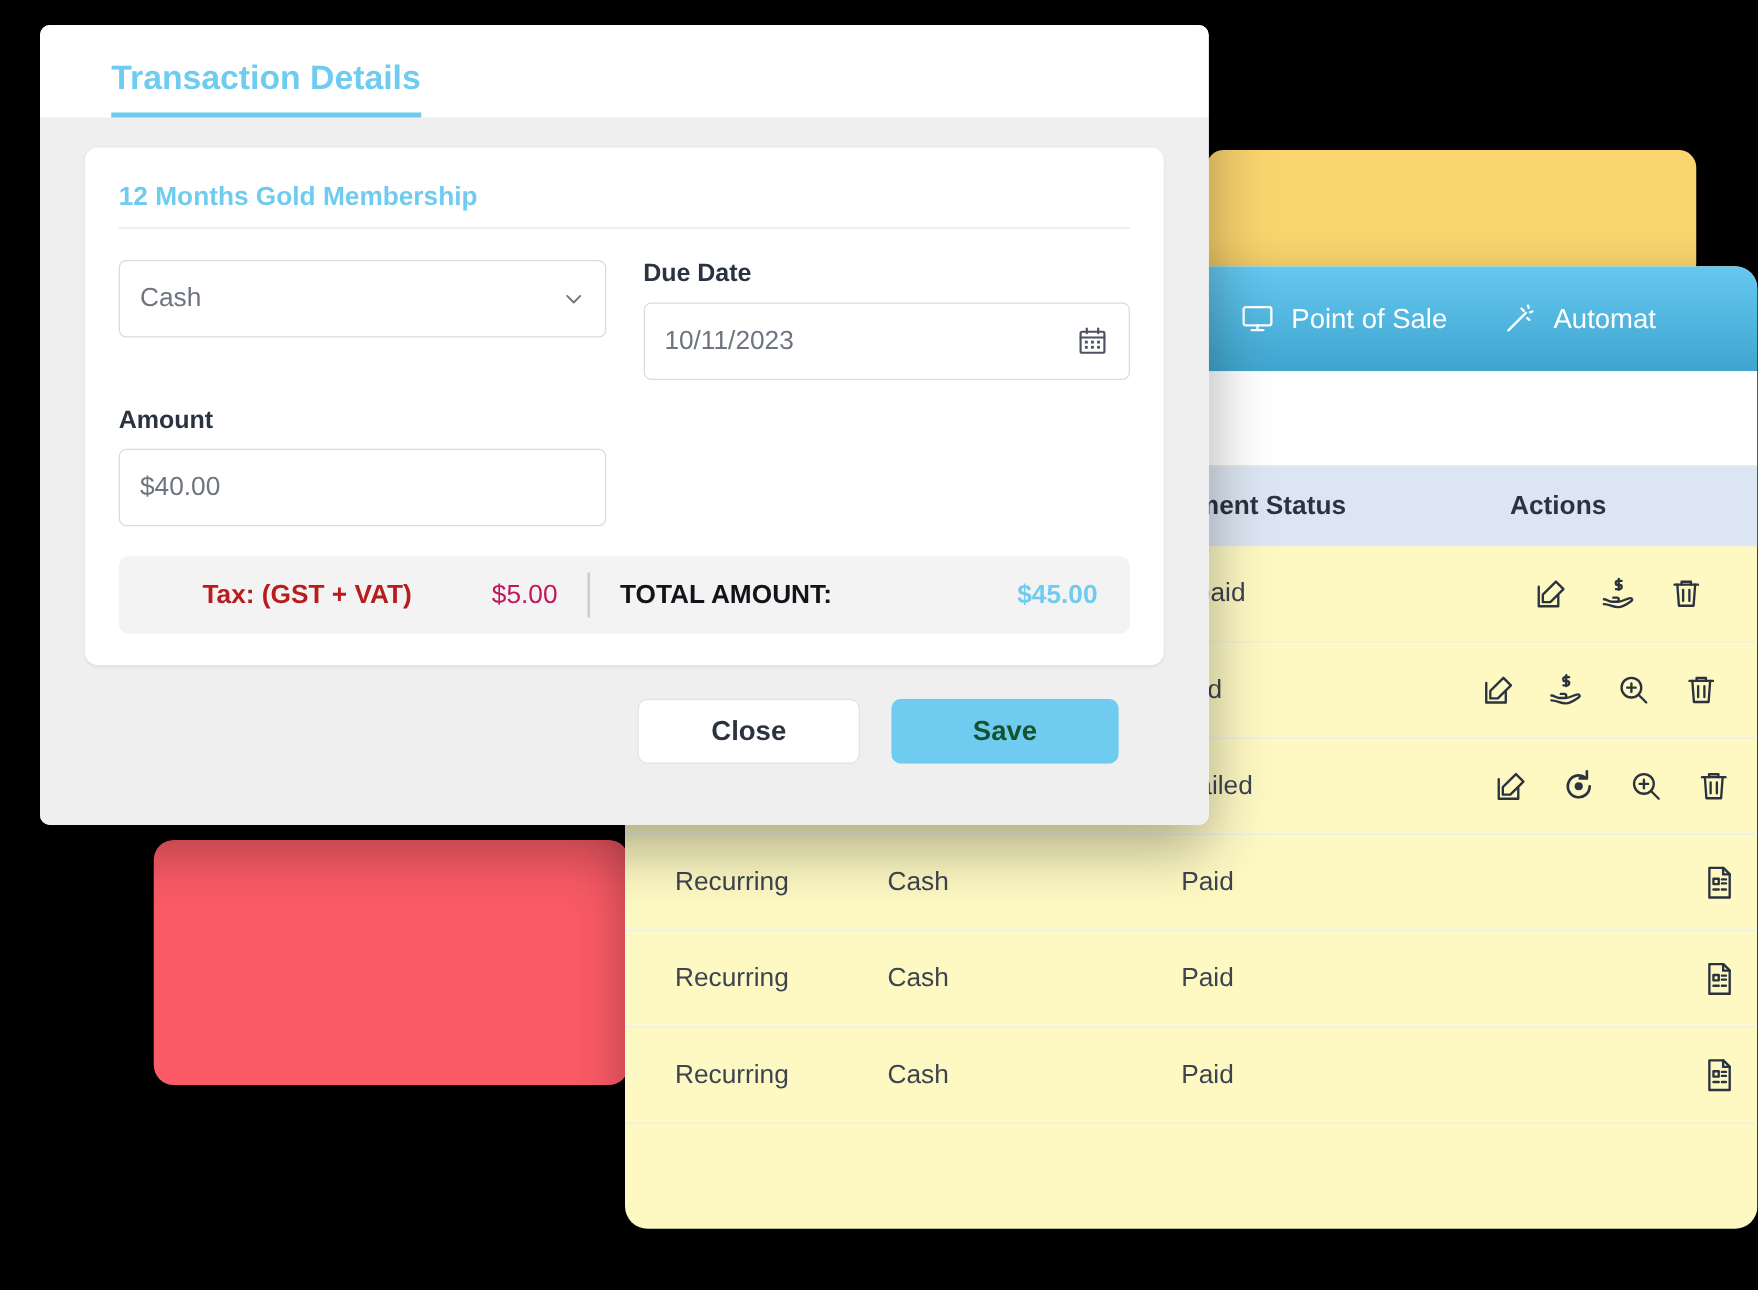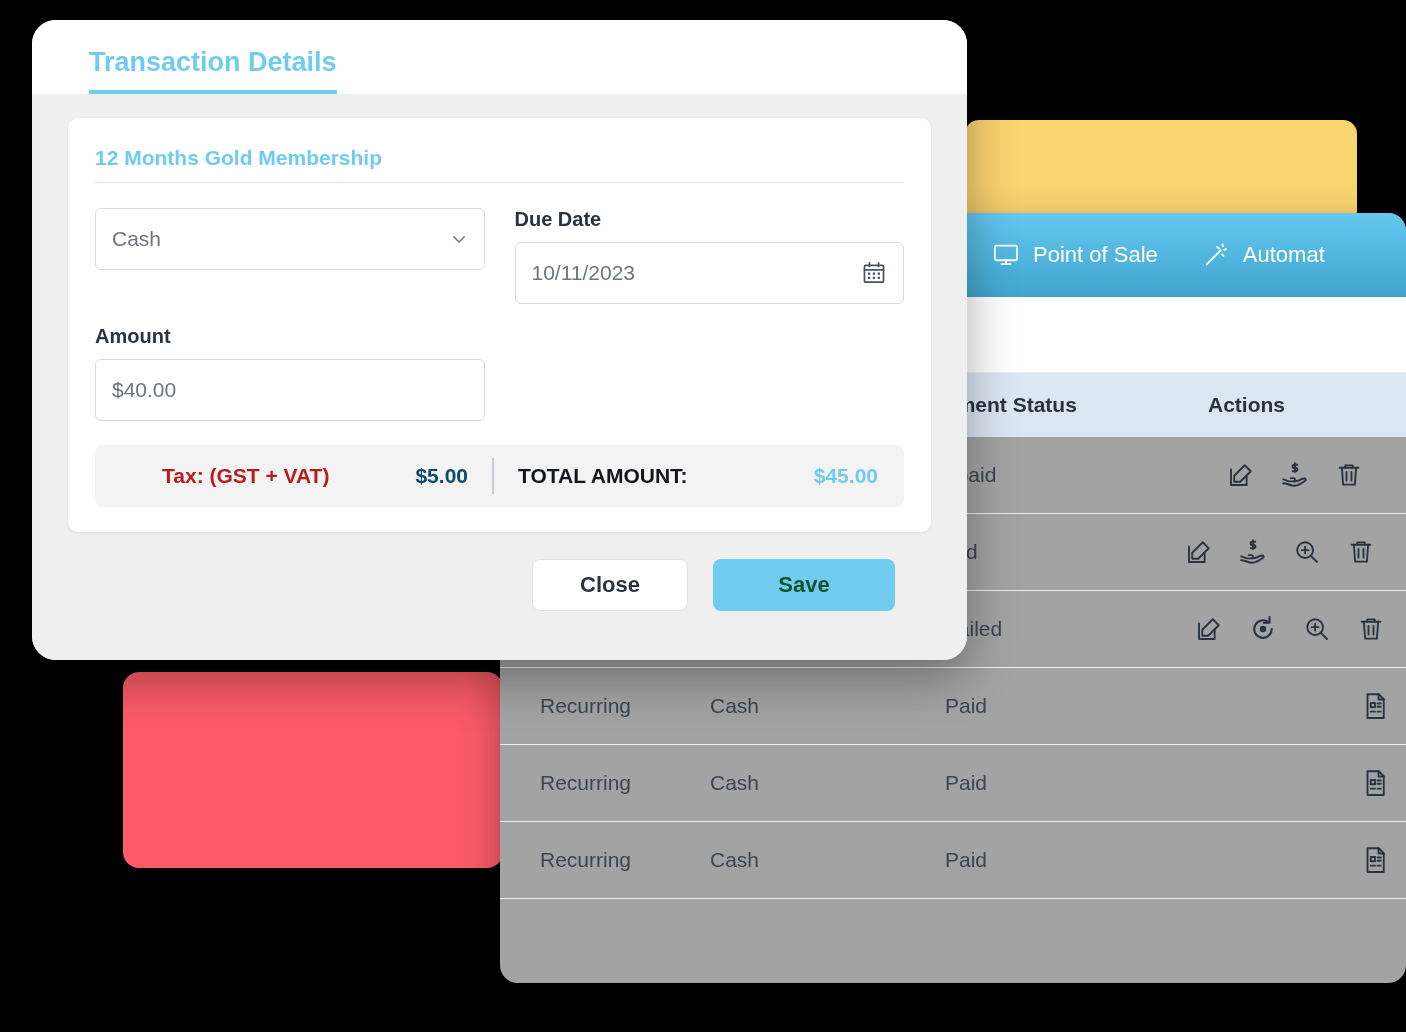--- a/index.html
+++ b/index.html
@@ -44,21 +44,21 @@
     box-shadow: 0 10px 26px rgba(0,0,0,0.28);
   }
 
   
   .app-window {
     position: absolute;
     left: 500px;
     top: 213px;
     width: 906px;
     height: 770px;
-    background: #a3a3a3;
+    background: #fef9c3;
     border-radius: 18px;
     box-shadow: 0 14px 40px rgba(0,0,0,0.30);
     overflow: hidden;
   }
 
   .app-navbar {
     height: 84px;
     background: linear-gradient(180deg, #64C8F1 0%, #40A5CE 100%);
     display: flex;
     align-items: center;
@@ -132,21 +132,21 @@
   .icon-btn svg { display: block; }
 
   
   .modal {
     position: absolute;
     left: 32px;
     top: 20px;
     width: 935px;
     height: 640px;
     background: #ffffff;
-    border-radius: 24px;
+    border-radius: 8px;
     box-shadow: 0 18px 50px rgba(0,0,0,0.33);
     overflow: hidden;
   }
 
   .modal-header {
     height: 74px;
     padding: 0 0 0 57px;
     display: flex;
     align-items: flex-end;
     background: #ffffff;
@@ -224,21 +224,21 @@
     margin-top: 24px;
     background: #F3F3F3;
     border-radius: 8px;
     height: 62px;
     display: flex;
     align-items: center;
     padding: 0 26px;
     font-size: 21px;
   }
   .summary .tax-label { font-weight: bold; color: #b91c1c; margin-left: 41px; }
-  .summary .tax-value { font-weight: bold; color: #0c4a6e; margin-left: 86px; }
+  .summary .tax-value { font-weight: normal; color: #be185d; margin-left: 64px; }
   .summary .divider {
     width: 2px; height: 36px; background: #c9ccd2; margin: 0 24px;
   }
   .summary .total-label { font-weight: bold; color: #111418; }
   .summary .total-value {
     font-weight: bold; color: #6FCCF0; margin-left: auto;
   }
 
   .modal-actions {
     display: flex;
@@ -251,21 +251,21 @@
     border-radius: 8px;
     font-size: 22px;
     font-weight: bold;
     display: flex;
     align-items: center;
     justify-content: center;
     cursor: pointer;
     border: 1px solid transparent;
   }
   .btn-close {
-    width: 156px;
+    width: 178px;
     background: #ffffff;
     border-color: #e0e2e6;
     color: #2b3240;
   }
   .btn-save {
     width: 182px;
     background: #6FCCF0;
     color: #14532d;
   }
 </style>

